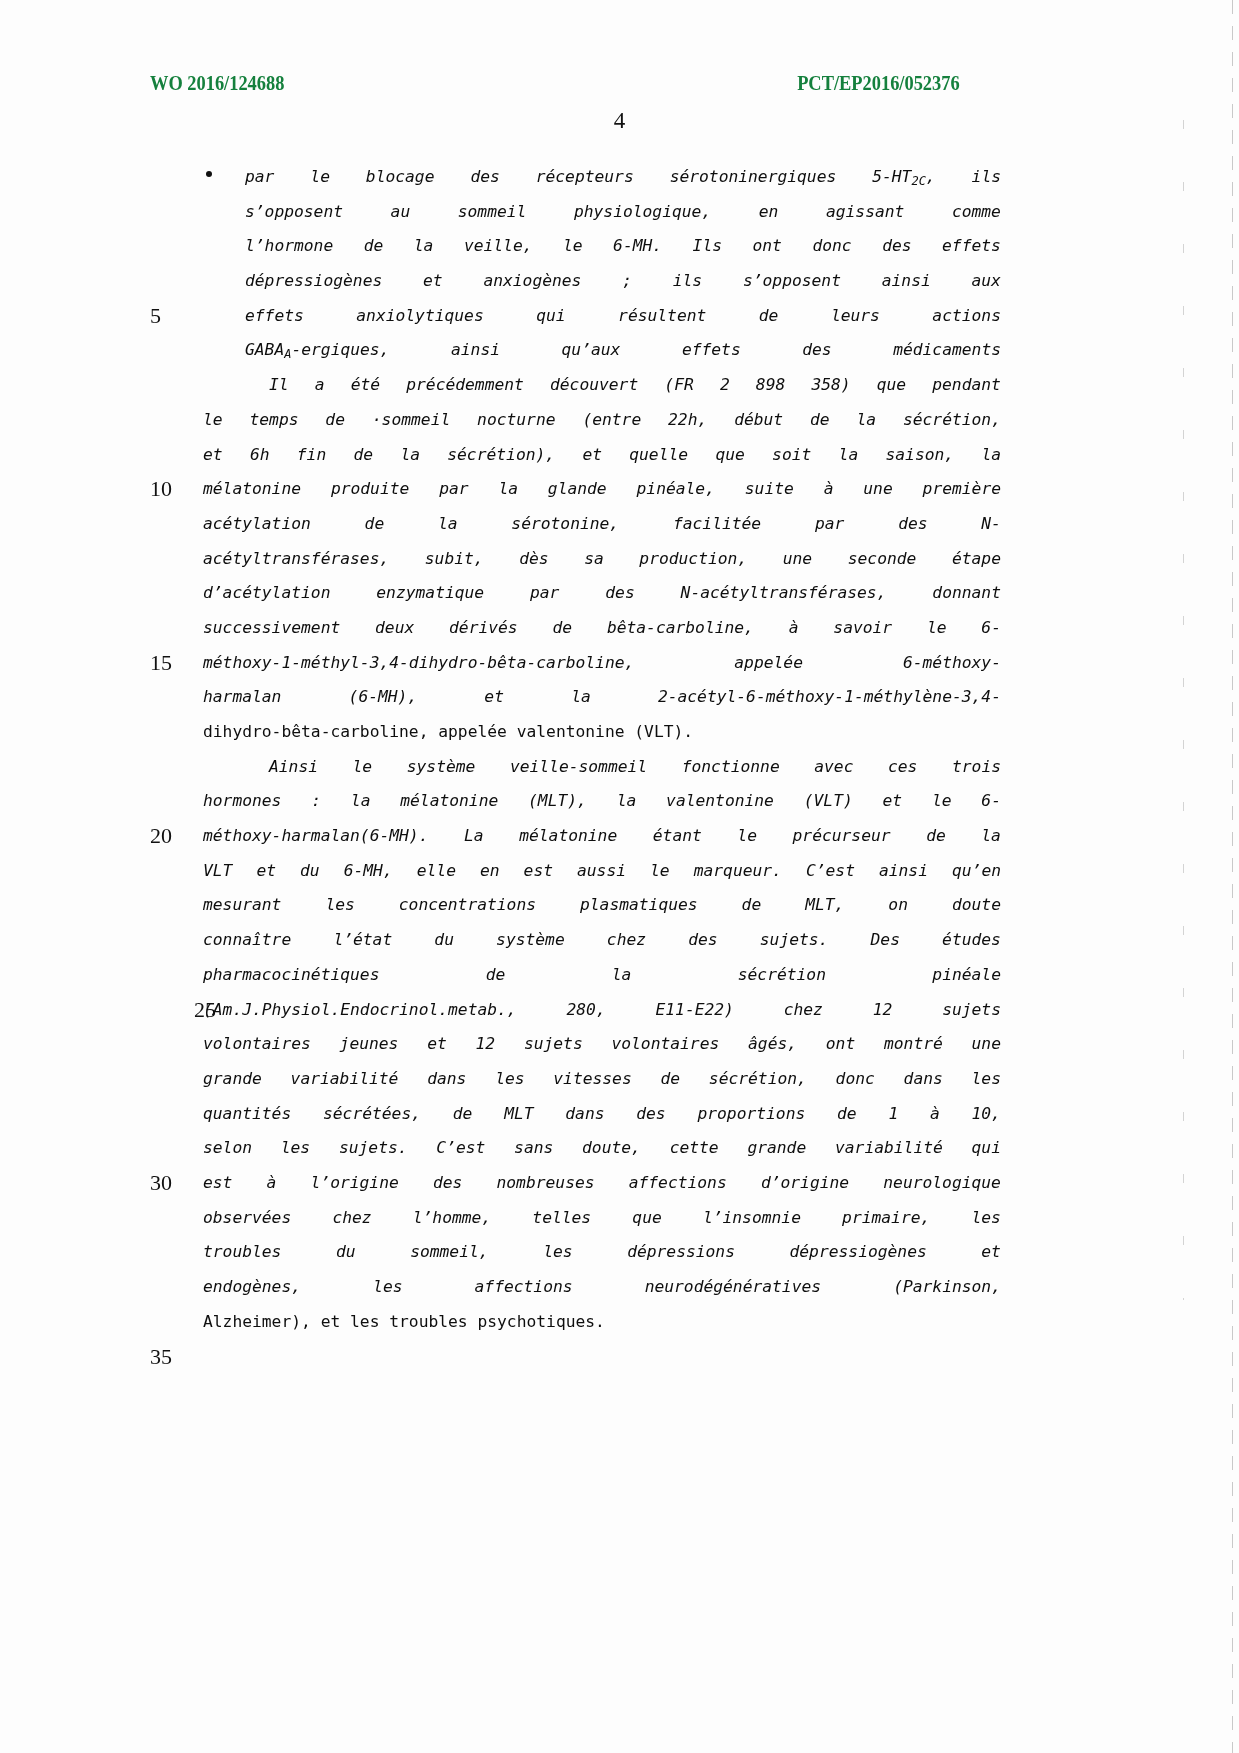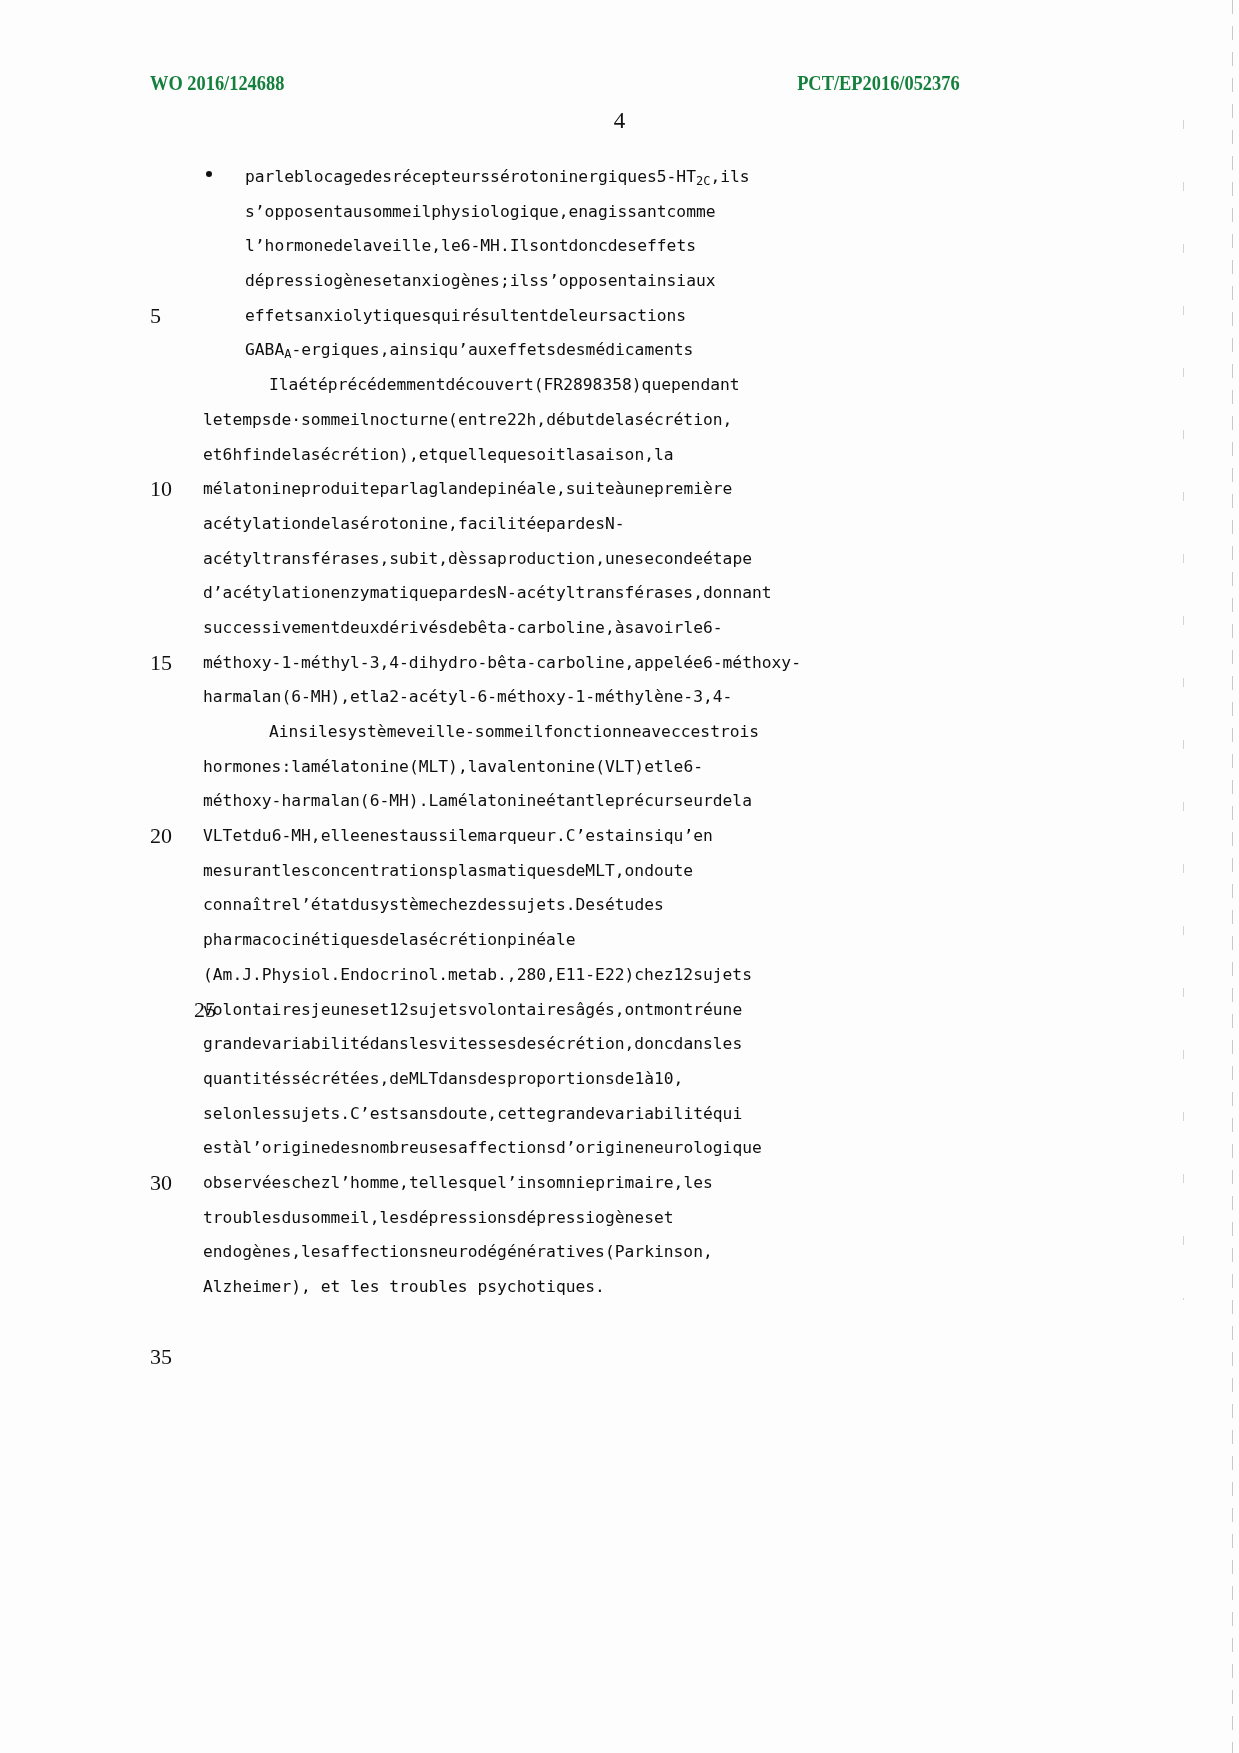--- a/index.html
+++ b/index.html
@@ -95,20 +95,22 @@
     position: relative;
     height: 34.7px;
     white-space: nowrap;
     display: flex;
     align-items: baseline;
   }
 
   
   .line.just {
     display: flex;
+    justify-content: space-between;
+    font-style: italic;
   }
   .line.just > .w { white-space: pre; }
 
   
   .line.flush {
     display: block;
     white-space: pre;
   }
 
   .line.indent { padding-left: 66px; }
@@ -332,20 +334,21 @@
         <span class="w">appelée</span>
         <span class="w">6-méthoxy-</span>
       </div>
       <div class="line just">
         <span class="w">harmalan</span>
         <span class="w">(6-MH),</span>
         <span class="w">et</span>
         <span class="w">la</span>
         <span class="w">2-acétyl-6-méthoxy-1-méthylène-3,4-</span>
       </div>
+      <div class="line flush"><span class="w">dihydro-bêta-carboline, appelée valentonine (VLT).</span></div>
       <div class="line just indent">
         <span class="w">Ainsi</span>
         <span class="w">le</span>
         <span class="w">système</span>
         <span class="w">veille-sommeil</span>
         <span class="w">fonctionne</span>
         <span class="w">avec</span>
         <span class="w">ces</span>
         <span class="w">trois</span>
       </div>

